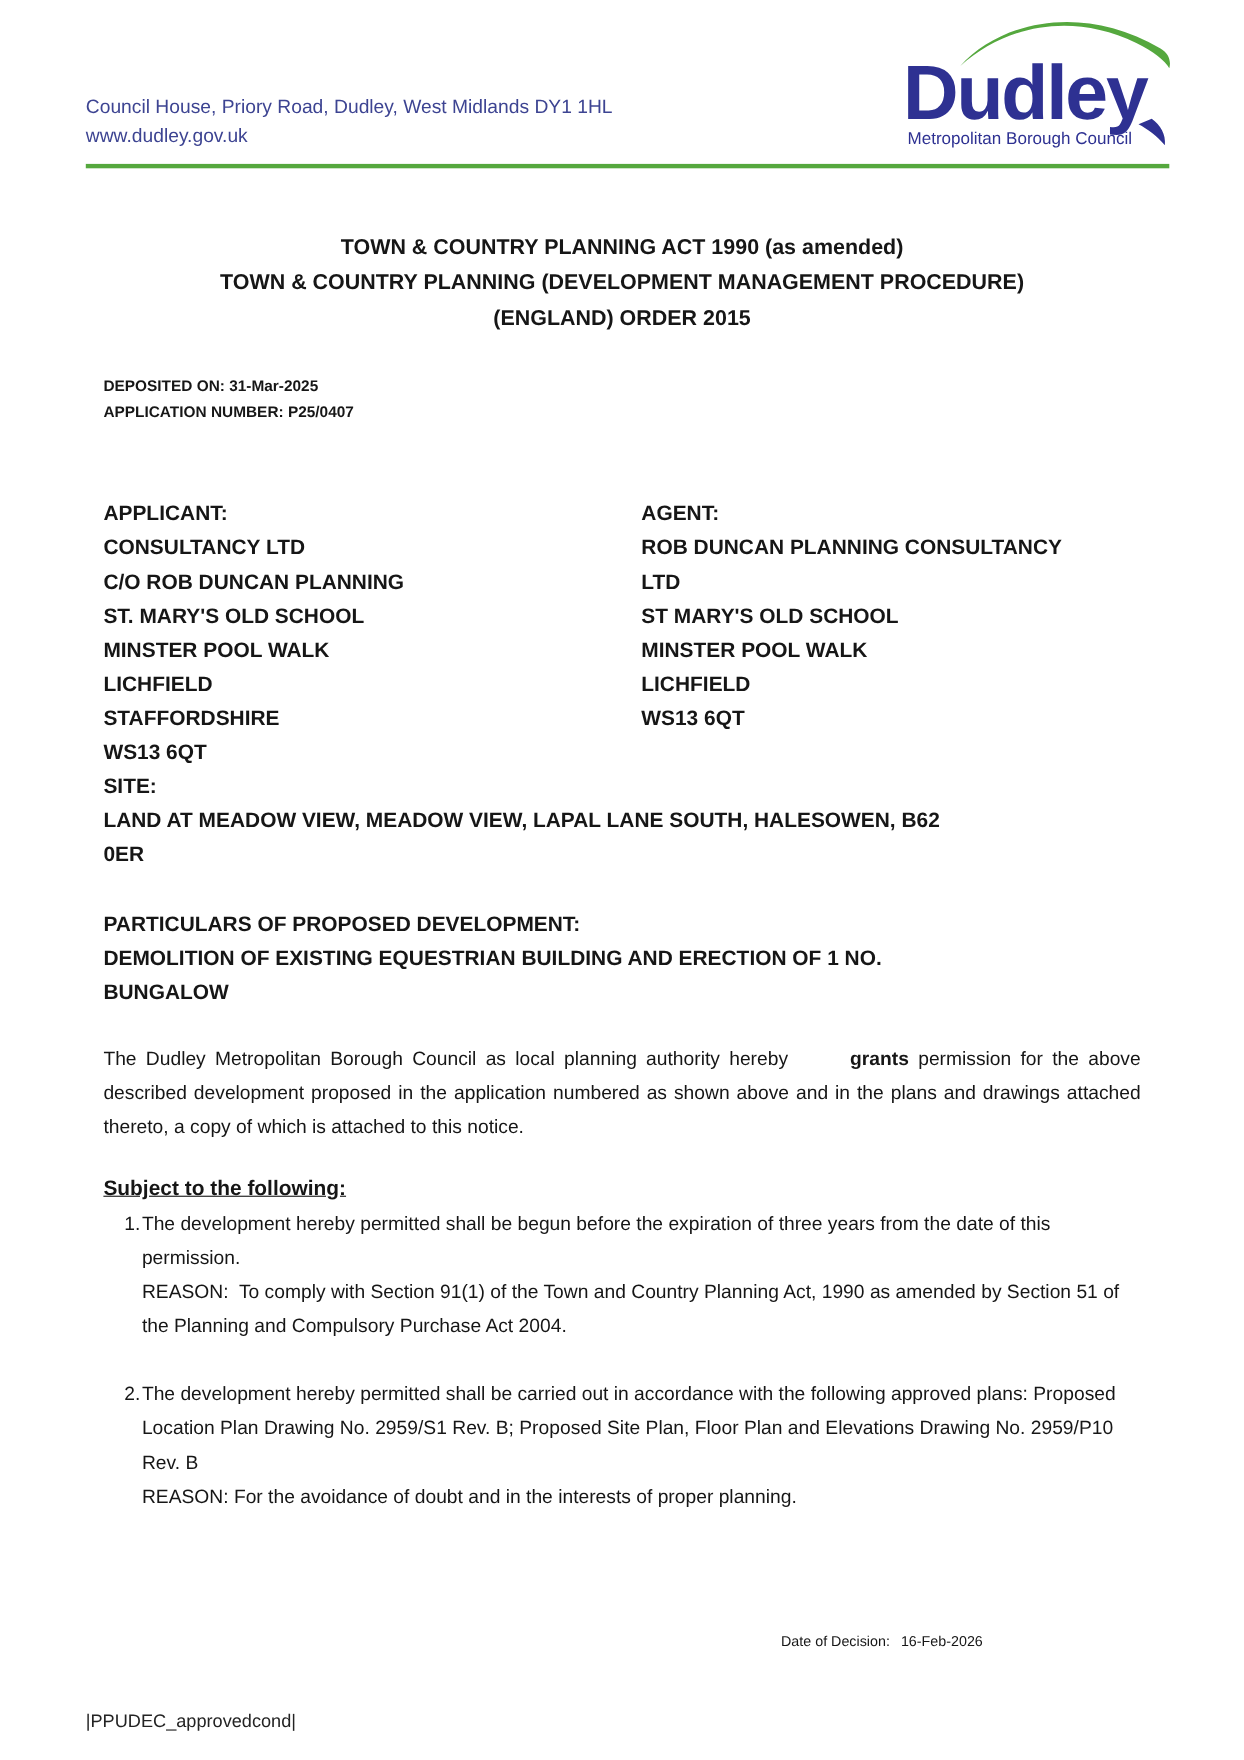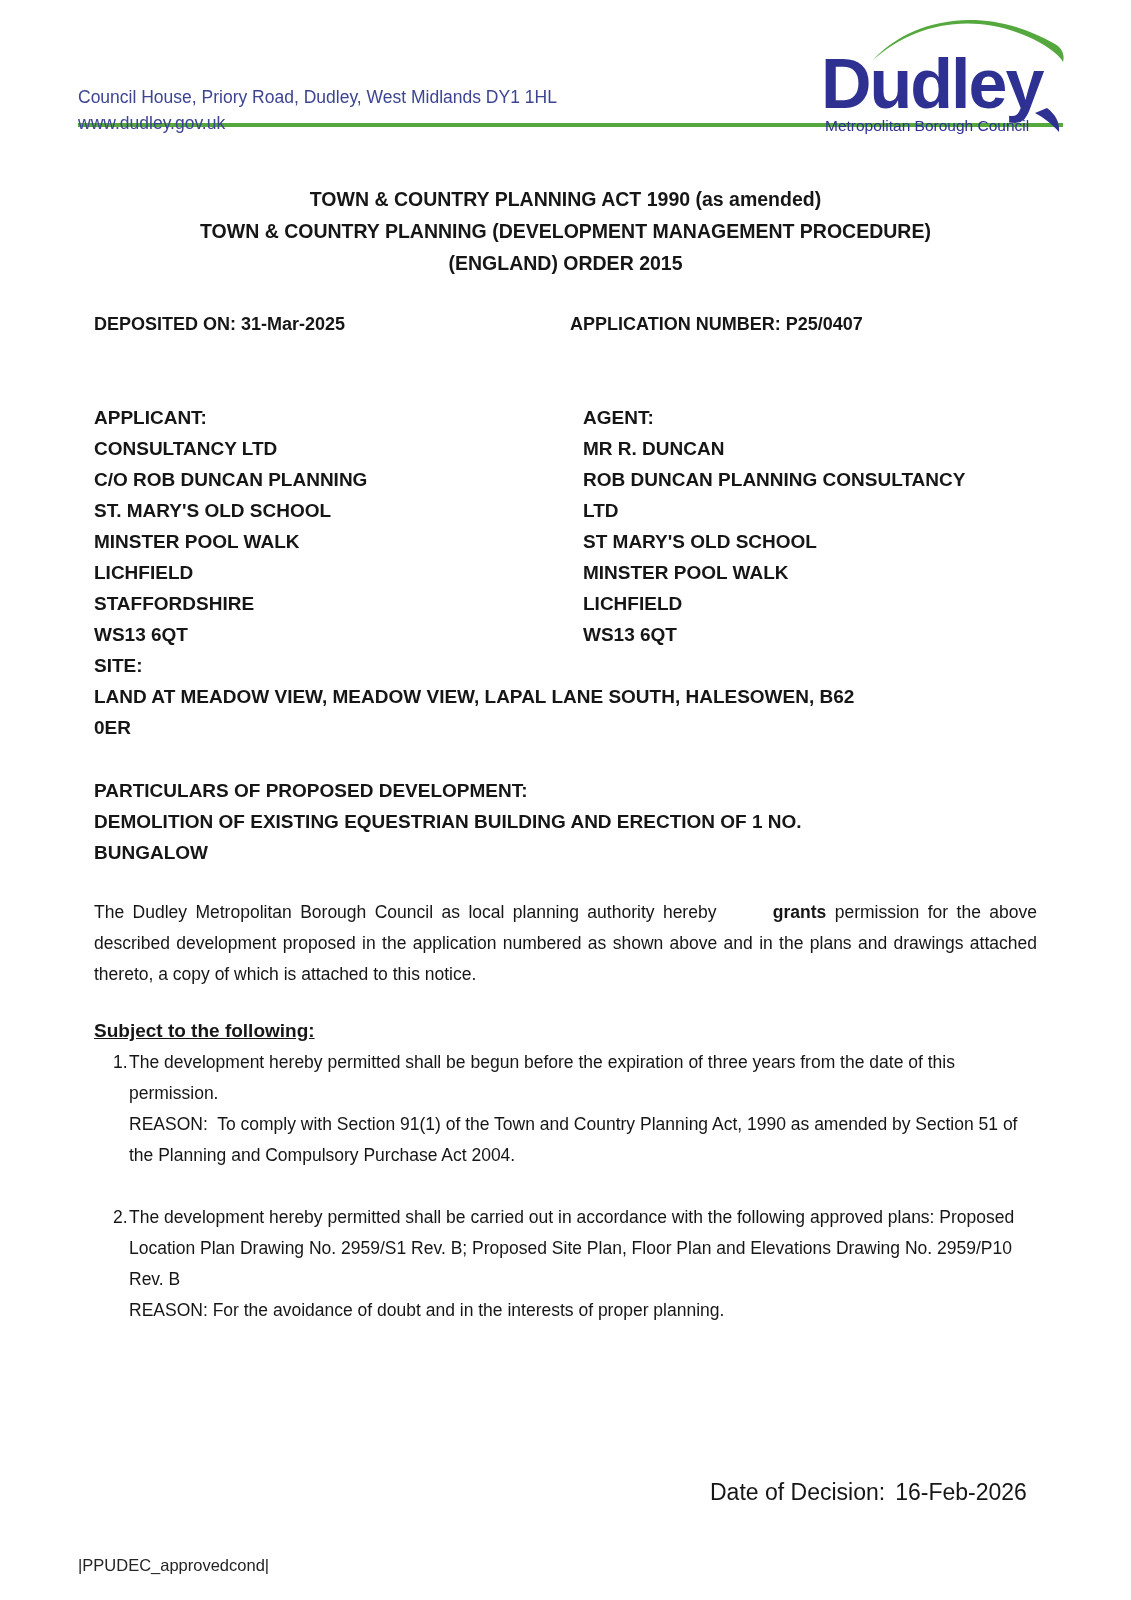--- a/index.html
+++ b/index.html
@@ -7,45 +7,45 @@
   .page {
     position:relative;
     width:1131px; height:1600px;
     margin:0 auto;
     background:#ffffff;
     font-family:"Liberation Sans", sans-serif;
     color:#161616;
     overflow:hidden;
   }
   
-  .header { position:relative; padding:84px 68px 0 78px; height:123px; }
+  .header { position:relative; padding:84px 68px 0 78px; height:149px; }
   .address { font-size:17.5px; line-height:26px; color:#3d4492; }
   .logo { position:absolute; top:8px; right:60px; width:250px; height:132px; }
   .divider { margin:0 68px 0 78px; height:4px; background:#55a83e; }
   
   .main { padding:0 94px; }
   .title { margin-top:56px; text-align:center; font-weight:bold; font-size:19.5px; line-height:32px; }
-  .meta-row { margin-top:33px; display:flex; font-weight:bold; font-size:18px; line-height:24px; }
+  .meta-row { margin-top:33px; display:flex; font-weight:bold; font-size:14px; line-height:24px;flex-direction:column; }
   .col-left { width:476px; flex:none; }
   .col-right { flex:1; }
   .parties { margin-top:66px; display:flex; font-weight:bold; font-size:19px; line-height:31px;gap:13px; }
   .block-bold { font-weight:bold; font-size:19px; line-height:31px; }
   .site { }
   .particulars { margin-top:32px; }
   .decision-para { margin-top:29px; font-size:17.5px; line-height:31px; text-align:justify; font-weight:normal; }
   .decision-para b { font-weight:bold;margin-left:48px; }
   .subject-heading { margin-top:29px; font-weight:bold; font-size:19px; line-height:24px; text-decoration:underline; }
   .conditions { margin-top:4px; font-size:17.5px; line-height:31px; }
   .cond-item { display:flex; }
   .cond-item + .cond-item { margin-top:31px; }
   .cond-num { flex:none; width:35px; padding-left:19px; }
   .cond-body { flex:1; }
   .cond-reason { white-space:pre-wrap; }
   
-  .date-of-decision { position:absolute; left:710px; top:1481px; font-size:23px; line-height:22px; }
+  .date-of-decision { position:absolute; left:710px; top:1481px; font-size:13px; line-height:22px; }
   .date-of-decision .gap { display:inline-block; width:10px; }
   .doc-code { position:absolute; left:78px; top:1510px; font-size:16.5px; line-height:22px; color:#232323;margin-top:44px; }
 </style>
 </head>
 <body>
 
 <div class="page">
 
   <div class="header">
     <div class="address">
@@ -86,21 +86,20 @@
         <div>CONSULTANCY LTD</div>
         <div>C/O ROB DUNCAN PLANNING</div>
         <div>ST. MARY'S OLD SCHOOL</div>
         <div>MINSTER POOL WALK</div>
         <div>LICHFIELD</div>
         <div>STAFFORDSHIRE</div>
         <div>WS13 6QT</div>
       </div>
       <div class="col-right">
         <div>AGENT:</div>
-        <div>MR R. DUNCAN</div>
         <div>ROB DUNCAN PLANNING CONSULTANCY</div>
         <div>LTD</div>
         <div>ST MARY'S OLD SCHOOL</div>
         <div>MINSTER POOL WALK</div>
         <div>LICHFIELD</div>
         <div>WS13 6QT</div>
       </div>
     </div>
 
     <div class="block-bold site">

